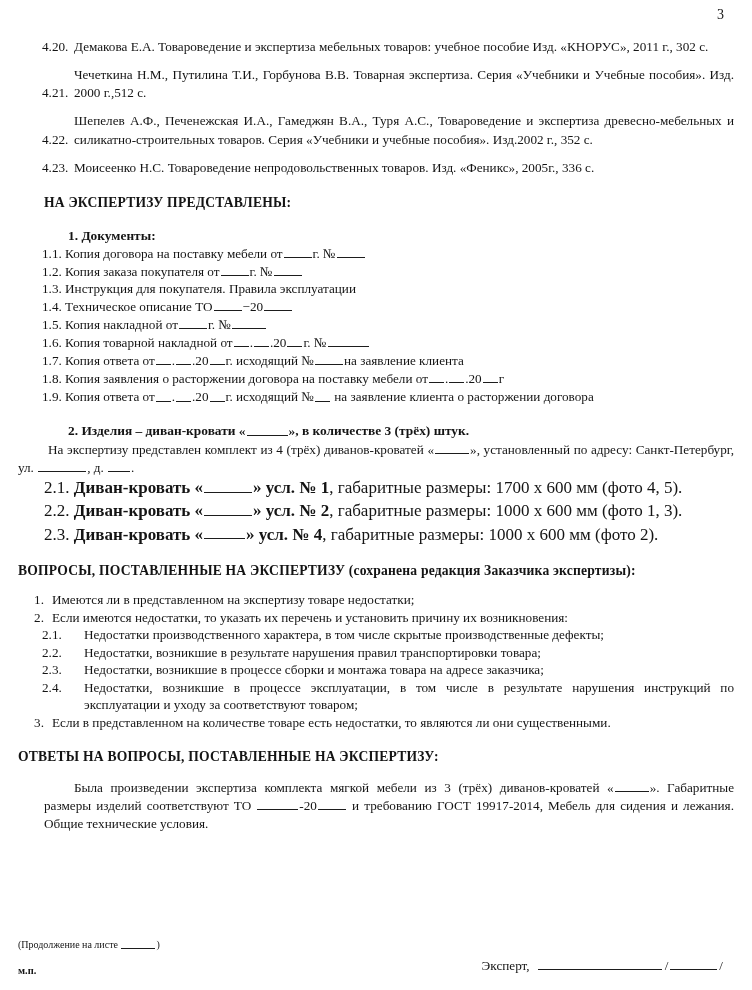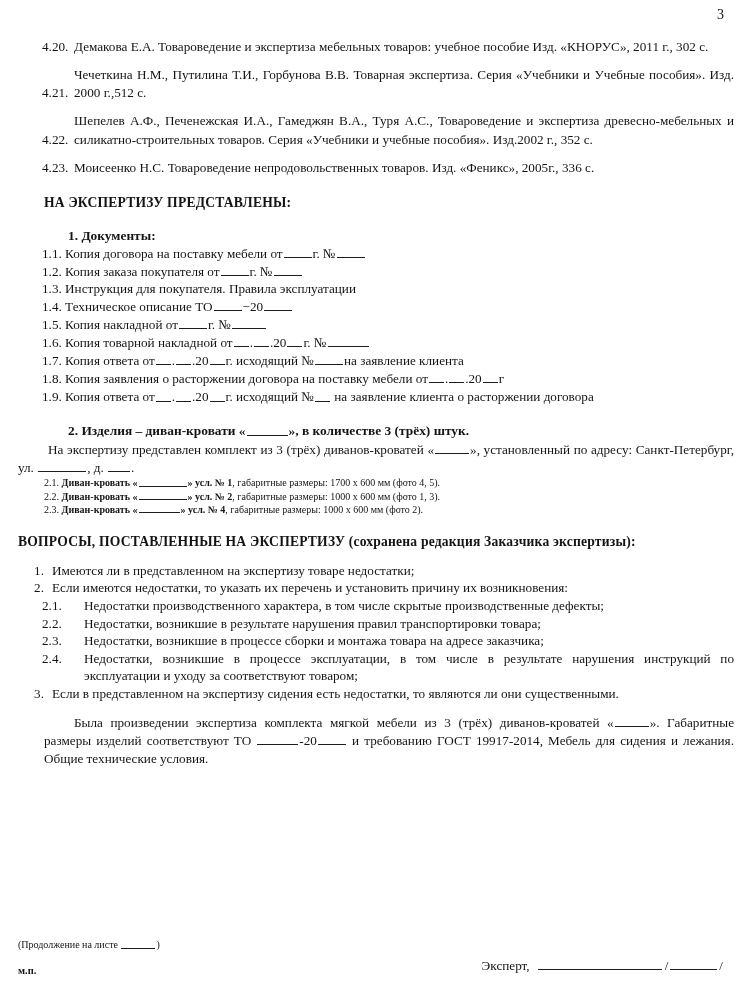--- a/index.html
+++ b/index.html
@@ -115,21 +115,21 @@
   }
   .para {
     font-size: 13.2px;
     line-height: 1.34;
     text-align: justify;
     text-align-last: left;
     text-indent: 30px;
     margin-top: 1px;
   }
   .sofa-line {
-    font-size: 10px;
+    font-size: 17px;
     line-height: 1.32;
     margin-left: 26px;
     white-space: nowrap;
   }
   .sofa-line b { font-weight: bold; }
 
   .h-questions {
     margin-top: 16px;
     text-align: justify;
     text-align-last: left;
@@ -288,21 +288,21 @@
     </div>
     <div class="doc-line">
       1.9. Копия ответа от<span class="blank b2"></span>.<span class="blank b2"></span>.20<span class="blank b2"></span>г. исходящий №<span class="blank b2"></span>&nbsp;на заявление клиента о расторжении договора
     </div>
 
     <div class="item2-head">
       <span>2. Изделия – диван-кровати «</span><span class="blank b6"></span><span>», в количестве 3 (трёх) штук.</span>
     </div>
 
     <div class="para">
-      <span>На экспертизу представлен комплект из 3 (трёх) диванов-кроватей «</span><span class="blank b5"></span><span>», установленный по адресу: Санкт-Петербург, ул. </span><span class="blank b7"></span><span>, д. </span><span class="blank b3"></span><span>.</span>
+      <span>На экспертизу представлен комплект из 4 (трёх) диванов-кроватей «</span><span class="blank b5"></span><span>», установленный по адресу: Санкт-Петербург, ул. </span><span class="blank b7"></span><span>, д. </span><span class="blank b3"></span><span>.</span>
     </div>
 
     <div class="sofa-line">
       <span>2.1.</span>
       <b>Диван-кровать «</b><span class="blank b7"></span><b>» усл. № 1</b><span>, габаритные размеры: 1700 х 600 мм (фото 4, 5).</span>
     </div>
     <div class="sofa-line">
       <span>2.2.</span>
       <b>Диван-кровать «</b><span class="blank b7"></span><b>» усл. № 2</b><span>, габаритные размеры: 1000 х 600 мм (фото 1, 3).</span>
     </div>
@@ -337,24 +337,25 @@
             <span class="sub-q-text">Недостатки, возникшие в процессе сборки и монтажа товара на адресе заказчика;</span>
           </li>
           <li class="sub-q-item">
             <span class="sub-q-num">2.4.</span>
             <span class="sub-q-text">Недостатки, возникшие в процессе эксплуатации, в том числе в результате нарушения инструкций по эксплуатации и уходу за соответствуют товаром;</span>
           </li>
         </ul>
       </li>
       <li class="q-item">
         <span class="q-num">3.</span>
-        <span class="q-text">Если в представленном на экспертизу сидения есть недостатки, то являются ли они существенными.</span>
+        <span class="q-text">Если в представленном на количестве товаре есть недостатки, то являются ли они существенными.</span>
       </li>
     </ul>
 
+    <div class="head-bold h-answers">ОТВЕТЫ НА ВОПРОСЫ, ПОСТАВЛЕННЫЕ НА ЭКСПЕРТИЗУ:</div>
 
     <div class="answer-para">
       <span>Была произведении экспертиза комплекта мягкой мебели из 3 (трёх) диванов-кроватей «</span><span class="blank b5"></span><span>». Габаритные размеры изделий соответствуют ТО </span><span class="blank b6"></span><span>-20</span><span class="blank b4"></span><span> и требованию ГОСТ 19917-2014, Мебель для сидения и лежания. Общие технические условия.</span>
     </div>
 
   </div>
 
   <div class="footer">
     <div class="cont-note">
       <span>(Продолжение на листе </span><span class="blank b5"></span><span>)</span>

